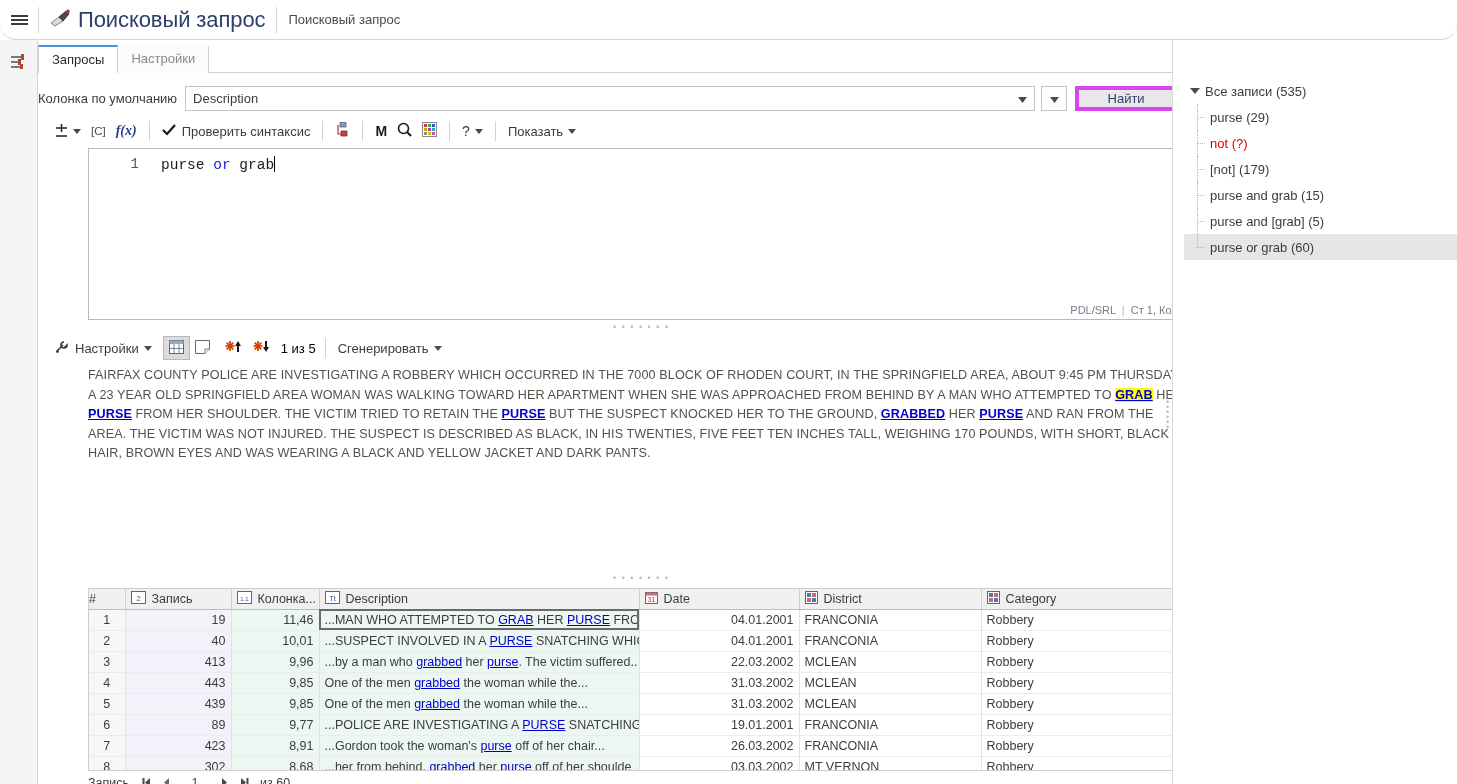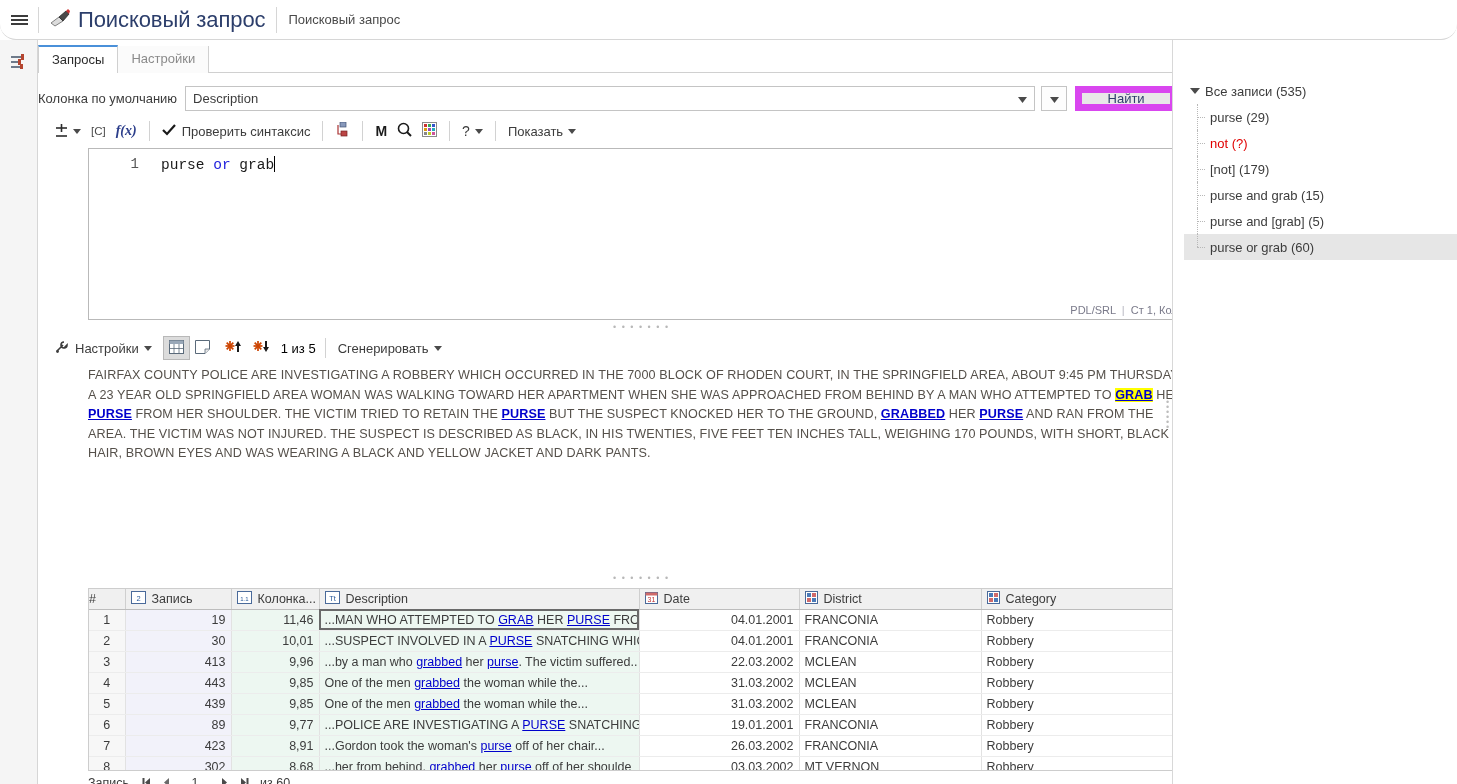--- a/index.html
+++ b/index.html
@@ -79,21 +79,21 @@
     display: flex; align-items: center; position: relative; cursor: text;
   }
   #defcol-value { padding-left: 7px; font-size: 13px; color: #3c3c3c; }
   #defcol-arrow { position: absolute; right: 7px; }
   #defcol-dropbtn {
     margin-left: 6px; width: 26px; height: 25px; border: 1px solid #c4c4c4;
     background: #fdfdfd; display: flex; align-items: center; justify-content: center; cursor: pointer;
   }
   #find-btn {
     margin-left: 8px; width: 102px; height: 25px;
-    border: 7px solid #d946ef; background: #e8e8e8;
+    border: 4px solid #d946ef; background: #e8e8e8;
     font-size: 13px; color: #2c3e6b; cursor: pointer;
     display: flex; align-items: center; justify-content: center;
   }
 
   
   #qtoolbar {
     position: absolute; left: 0; top: 76px; width: 1419px; height: 30px;
     display: flex; align-items: center; padding-left: 12px;
   }
   .tbtn {
@@ -560,21 +560,21 @@
             <td class="c-num">1</td>
             <td class="c-rec">19</td>
             <td class="c-rel">11,46</td>
             <td class="c-desc">...MAN WHO ATTEMPTED TO <u>GRAB</u> HER <u>PURSE</u> FROM HE</td>
             <td class="c-date">04.01.2001</td>
             <td>FRANCONIA</td>
             <td>Robbery</td>
           </tr>
           <tr>
             <td class="c-num">2</td>
-            <td class="c-rec">30</td>
+            <td class="c-rec">40</td>
             <td class="c-rel">10,01</td>
             <td class="c-desc">...SUSPECT INVOLVED IN A <u>PURSE</u> SNATCHING WHICH O</td>
             <td class="c-date">04.01.2001</td>
             <td>FRANCONIA</td>
             <td>Robbery</td>
           </tr>
           <tr>
             <td class="c-num">3</td>
             <td class="c-rec">413</td>
             <td class="c-rel">9,96</td>

